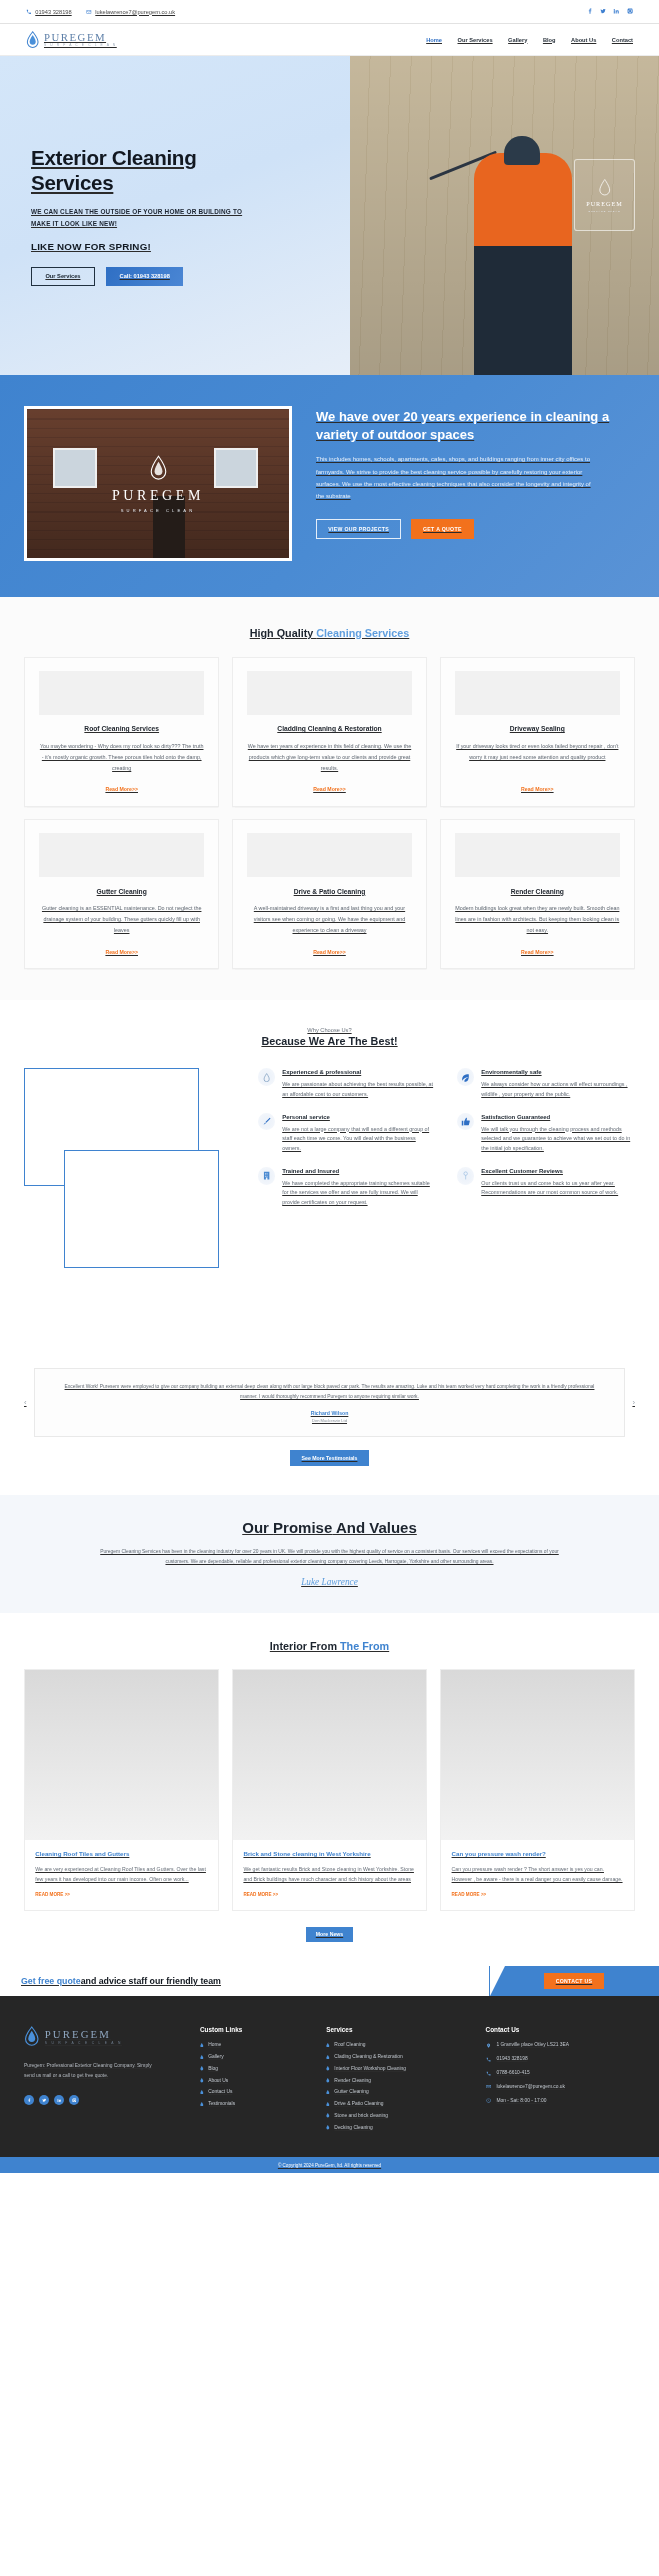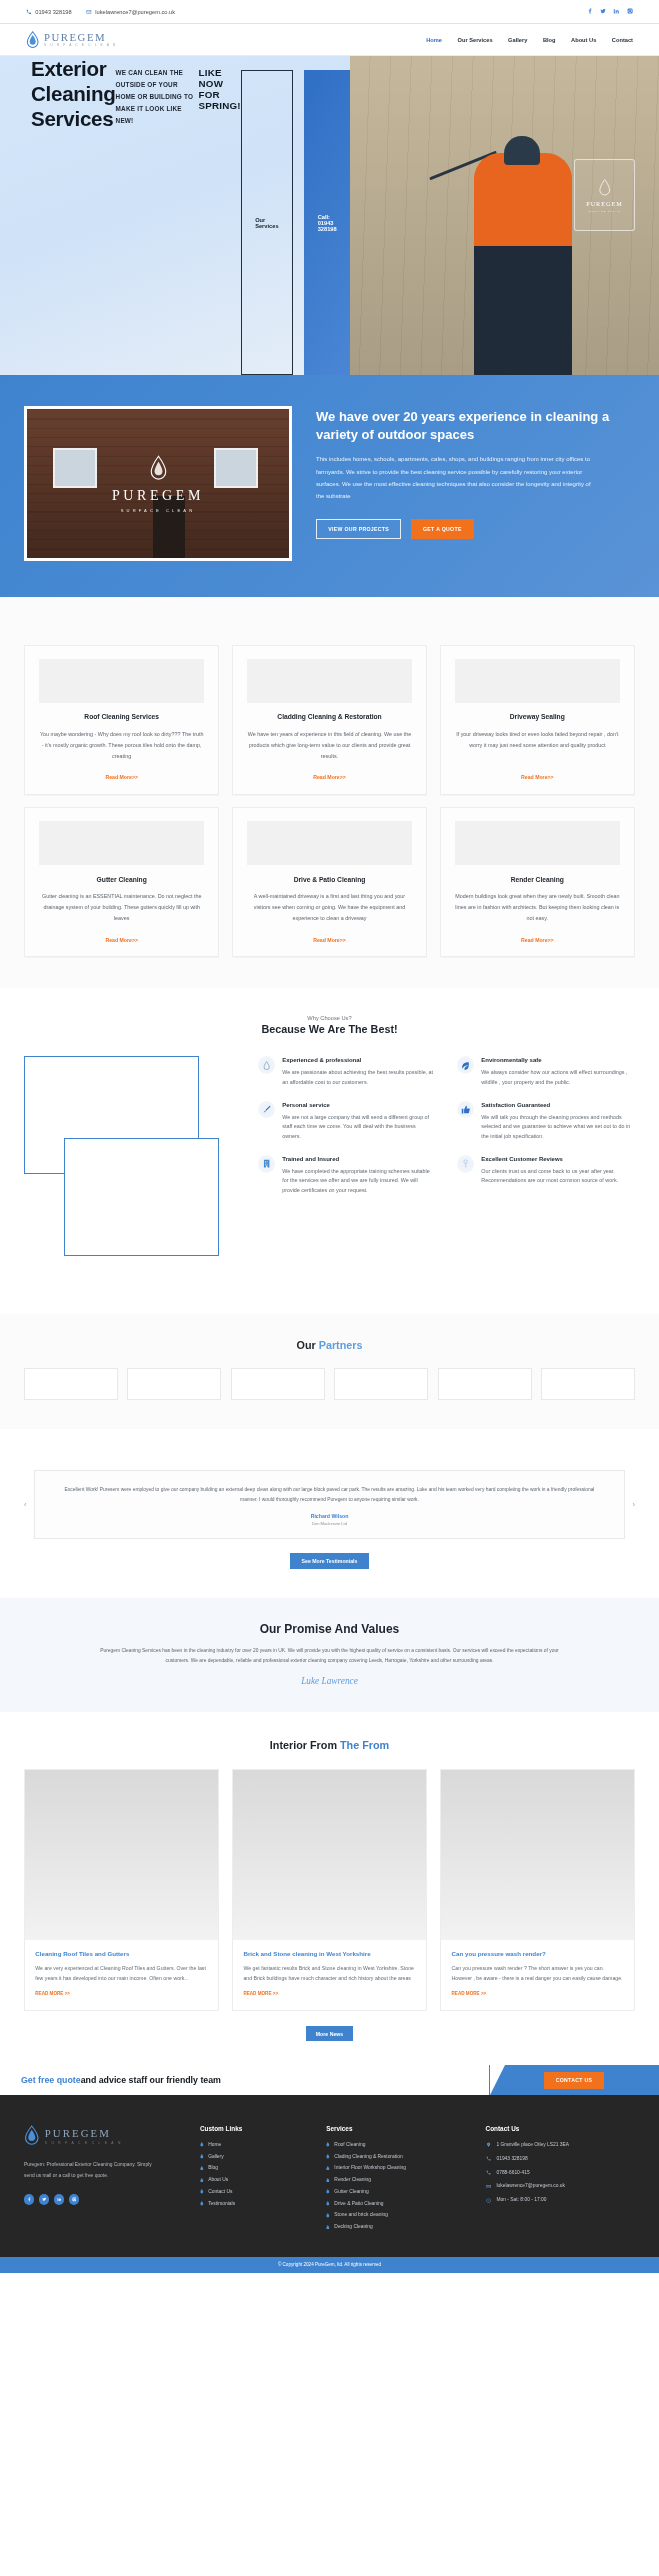--- a/index.html
+++ b/index.html
@@ -3,21 +3,21 @@
 <meta charset="utf-8">
 <style>
   * { box-sizing: border-box; margin:0; padding:0; }
   html,body { width:659px; }
   body {
     font-family: "Liberation Sans", sans-serif;
     background:#ffffff;
     color:#2b2b2b;
     -webkit-font-smoothing: antialiased;
   }
-  .wrap { width:659px; margin:0 auto; position:relative; }
+  .wrap { width:659px; margin:0 auto; position:relative;text-decoration:underline; }
 
   
   .topbar {
     height:24px; display:flex; align-items:center;
     border-bottom:0.5px solid #e2e2e2; background:#fff;
     padding:0 26px;
   }
   .topbar .tb-item { display:flex; align-items:center; gap:3.6px; font-size:5.7px; color:#4a4a4a; margin-right:14.4px; }
   .topbar .tb-item svg { width:5.7px; height:5.7px; fill:#3d7fd0; }
   .topbar .tb-spacer { flex:1; }
@@ -41,21 +41,21 @@
   }
   .nav-spacer { flex:1; }
   .nav-links { display:flex; gap:15.5px; align-items:center; }
   .nav-links a { font-size:5.7px; color:#29323c; text-decoration:none; font-weight:600; }
   .nav-links a.active { color:#2f6fc4; }
 
   
   .hero { position:relative; height:319px; display:flex; overflow:hidden; }
   .hero-left {
     width:350px; background:linear-gradient(160deg,#d4e6f9 0%,#cfe2f7 45%,#e6eef8 100%);
-    padding:0 0 0 31px; display:flex; flex-direction:row; justify-content:center;
+    padding:0 0 0 31px; display:flex; flex-direction:column; justify-content:center;
   }
   .hero h1 { font-size:20.6px; line-height:1.22; color:#121821; font-weight:700; letter-spacing:-0.3px; max-width:222px; }
   .hero .hero-sub { margin-top:11.3px; font-size:6.4px; font-weight:700; letter-spacing:0.2px; color:#1c2430; line-height:1.85; max-width:216px; }
   .hero .hero-book { margin-top:11.3px; font-size:9.8px; font-weight:700; color:#111922; letter-spacing:0.2px; }
   .hero .hero-btns { margin-top:14.4px; display:flex; gap:11.3px; }
   .btn {
     display:inline-flex; align-items:center; justify-content:center;
     font-size:5.7px; font-weight:600; cursor:pointer; text-decoration:none;
   }
   .btn-outline-dark { border:0.5px solid #20303f; color:#16202b; background:transparent; padding:5.7px 13.4px; }
@@ -174,21 +174,21 @@
     text-align:center;
   }
   .testi-card p { font-size:4.9px; line-height:2.0; color:#5f666f; }
   .testi-name { margin-top:8.2px; font-size:5.2px; font-weight:700; color:#3f83cf; }
   .testi-role { margin-top:2.1px; font-size:4.1px; color:#8b939c; }
   .testi-btn-row { display:flex; justify-content:center; margin-top:13.4px; }
   .btn-testi { background:#3f83cf; color:#fff; padding:5.2px 11.3px; font-size:5.2px; }
 
   
   .promise { background:#f4f7fb; padding:24px 24px 26px; text-align:center; }
-  .promise h2 { font-size:12px; font-weight:700; color:#1c242e; }
+  .promise h2 { font-size:15px; font-weight:700; color:#1c242e; }
   .promise p { margin:10.3px auto 0; max-width:464px; font-size:4.9px; line-height:2.0; color:#5e666f; }
   .promise .sig { margin-top:10.3px; font-family:"Liberation Serif",serif; font-style:italic; font-size:9.3px; color:#5f9ede; }
 
   
   .blog { background:#fff; padding:27px 0 24px; }
   .blog-grid { display:grid; grid-template-columns:repeat(3,1fr); gap:13.4px; padding:17.5px 24px 0; }
   .blog-card { border:0.5px solid #ededed; background:#fff; }
   .blog-thumb { height:170px; background:linear-gradient(180deg,#d9d9d9,#f2f2f2); }
   .blog-body { padding:9.3px 10.3px 12.4px; }
   .blog-body h3 { font-size:6.2px; font-weight:700; color:#3f83cf; line-height:1.5; }
@@ -335,20 +335,23 @@
         <p>This includes homes, schools, apartments, cafes, shops, and buildings ranging from inner city offices to farmyards. We strive to provide the best cleaning service possible by carefully restoring your exterior surfaces. We use the most effective cleaning techniques that also consider the longevity and integrity of the substrate</p>
         <div class="exp-btns">
           <a class="btn btn-outline-white" href="#">VIEW OUR PROJECTS</a>
           <a class="btn btn-orange" href="#">GET A QUOTE</a>
         </div>
       </div>
     </div>
   </div>
 
   <div class="sec services">
+    <div class="sec-title">
+      <span>High Quality </span><span class="accent">Cleaning Services</span>
+    </div>
     <div class="svc-grid">
       <div class="svc-card">
         <div class="svc-img"></div>
         <h3>Roof Cleaning Services</h3>
         <p>You maybe wondering - Why does my roof look so dirty??? The truth - it's mostly organic growth. These porous tiles hold onto the damp, creating</p>
         <a class="readmore" href="#">Read More&gt;&gt;</a>
       </div>
       <div class="svc-card">
         <div class="svc-img"></div>
         <h3>Cladding Cleaning &amp; Restoration</h3>
@@ -465,33 +468,20 @@
           <div>
             <h4>Excellent Customer Reviews</h4>
             <p>Our clients trust us and come back to us year after year. Recommendations are our most common source of work.</p>
           </div>
         </div>
 
       </div>
     </div>
   </div>
 
-  <div class="partners">
-    <div class="sec-title">
-      <span>Our </span><span class="accent">Partners</span>
-    </div>
-    <div class="partner-row">
-      <div class="partner-box"></div>
-      <div class="partner-box"></div>
-      <div class="partner-box"></div>
-      <div class="partner-box"></div>
-      <div class="partner-box"></div>
-      <div class="partner-box"></div>
-    </div>
-  </div>
 
   <div class="testi">
     <div class="testi-wrap">
       <div class="testi-arrow">‹</div>
       <div class="testi-card">
         <p>Excellent Work! Puresem were employed to give our company building an external deep clean along with our large block paved car park. The results are amazing. Luke and his team worked very hard completing the work in a friendly professional manner. I would thoroughly recommend Puregem to anyone requiring similar work.</p>
         <div class="testi-name">Richard Wilson</div>
         <div class="testi-role">Den Mackenzie Ltd</div>
       </div>
       <div class="testi-arrow">›</div>

